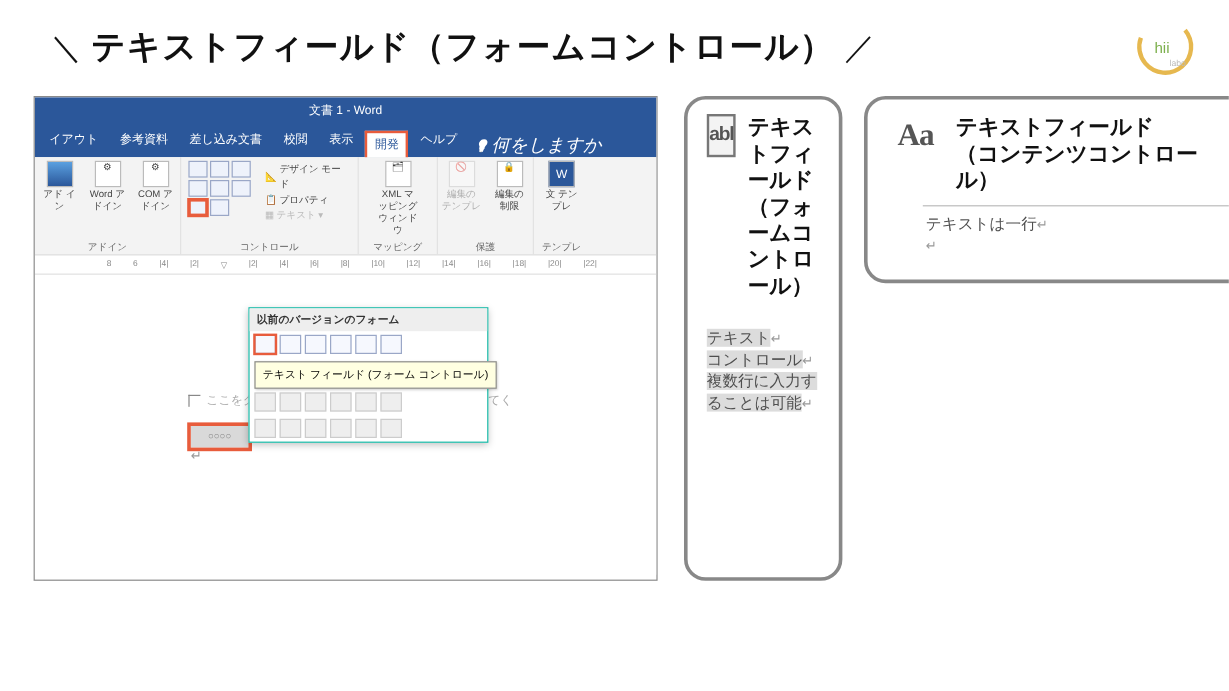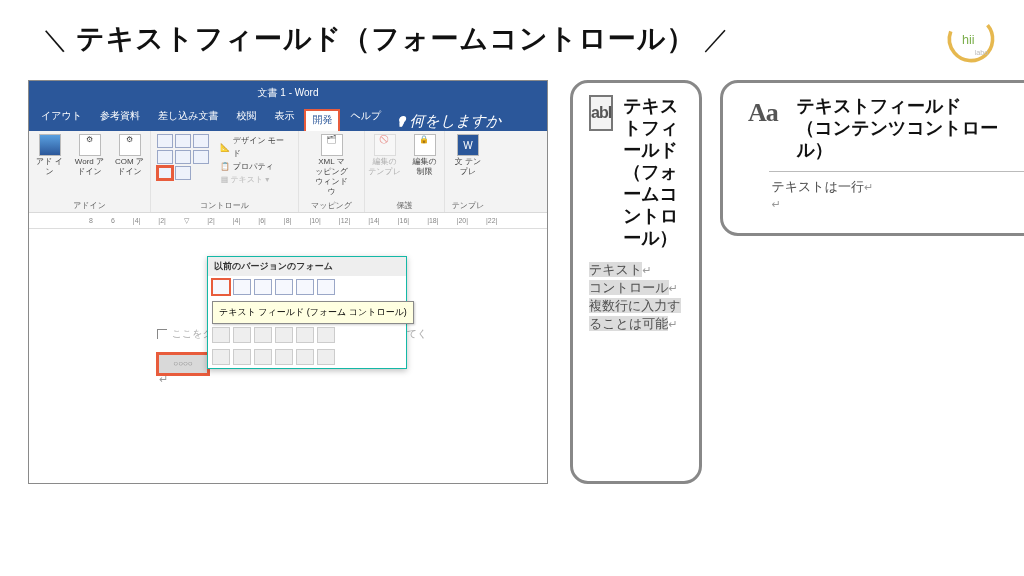--- a/index.html
+++ b/index.html
@@ -53,21 +53,21 @@
 
 .docarea { height:250px; background:#fff; padding:94px 0 0 130px; font-size:10px; color:#aaa; }
 .docarea .corner { border-left:1px solid #888; border-top:1px solid #888; width:10px; height:10px; display:inline-block; margin-bottom:4px; transform:translate(-2px,6px);}
 .docarea .fieldhl { display:inline-block; margin-top:14px; outline:3px solid #e85c3c; background:#d9d9d9; width:48px; height:18px; font-size:8px; color:#888; text-align:center; line-height:18px;}
 
 
 .panel { border:3px solid #888; border-radius:18px; padding:12px 16px 16px; background:#fff;}
 .panel .prow { display:flex; gap:10px; align-items:flex-start; }
 .p-icon { width:48px; height:36px; border:2px solid #777; background:#f3f3f3; display:flex; align-items:center; justify-content:center; font-family:"Segoe UI",sans-serif; font-size:16px; font-weight:600; color:#555; letter-spacing:-1px;}
 .p-title { font-size:18px; font-weight:700; line-height:22px; color:#111; }
-.p-body { margin-top:12px; font-size:13px; color:#4f4f4f; }
+.p-body { margin-top:24px; font-size:13px; color:#4f4f4f; }
 .p-body .sel { background:#dcdcdc; display:inline; }
 .ret { color:#999; font-size:11px; }
 .supp { font-size:14px; font-weight:700; margin:0 0 4px 6px;}
 .p2 .p-icon { border:none; background:transparent; font-family:"Times New Roman",serif; font-size:26px; color:#555; width:48px;}
 .p2 .sample { margin:10px 0 0 30px; padding:6px 2px; border-top:1px solid #bbb; font-size:13px; color:#4f4f4f; width:260px;}
 
 </style>
 </head>
 <body>
 

